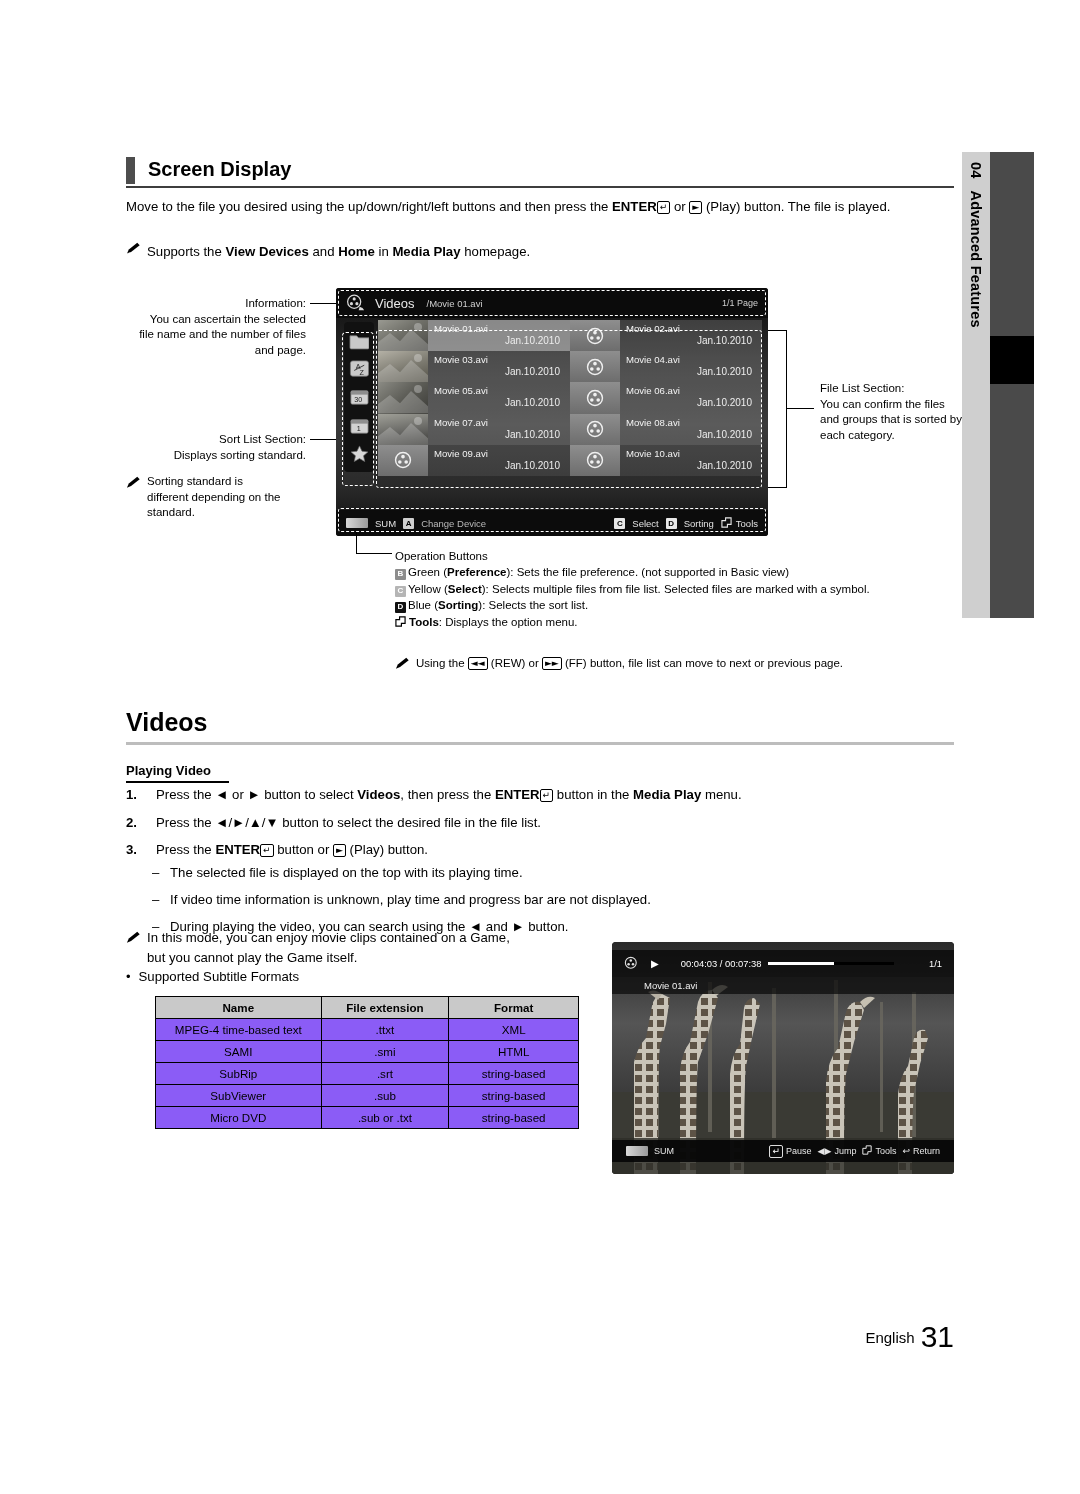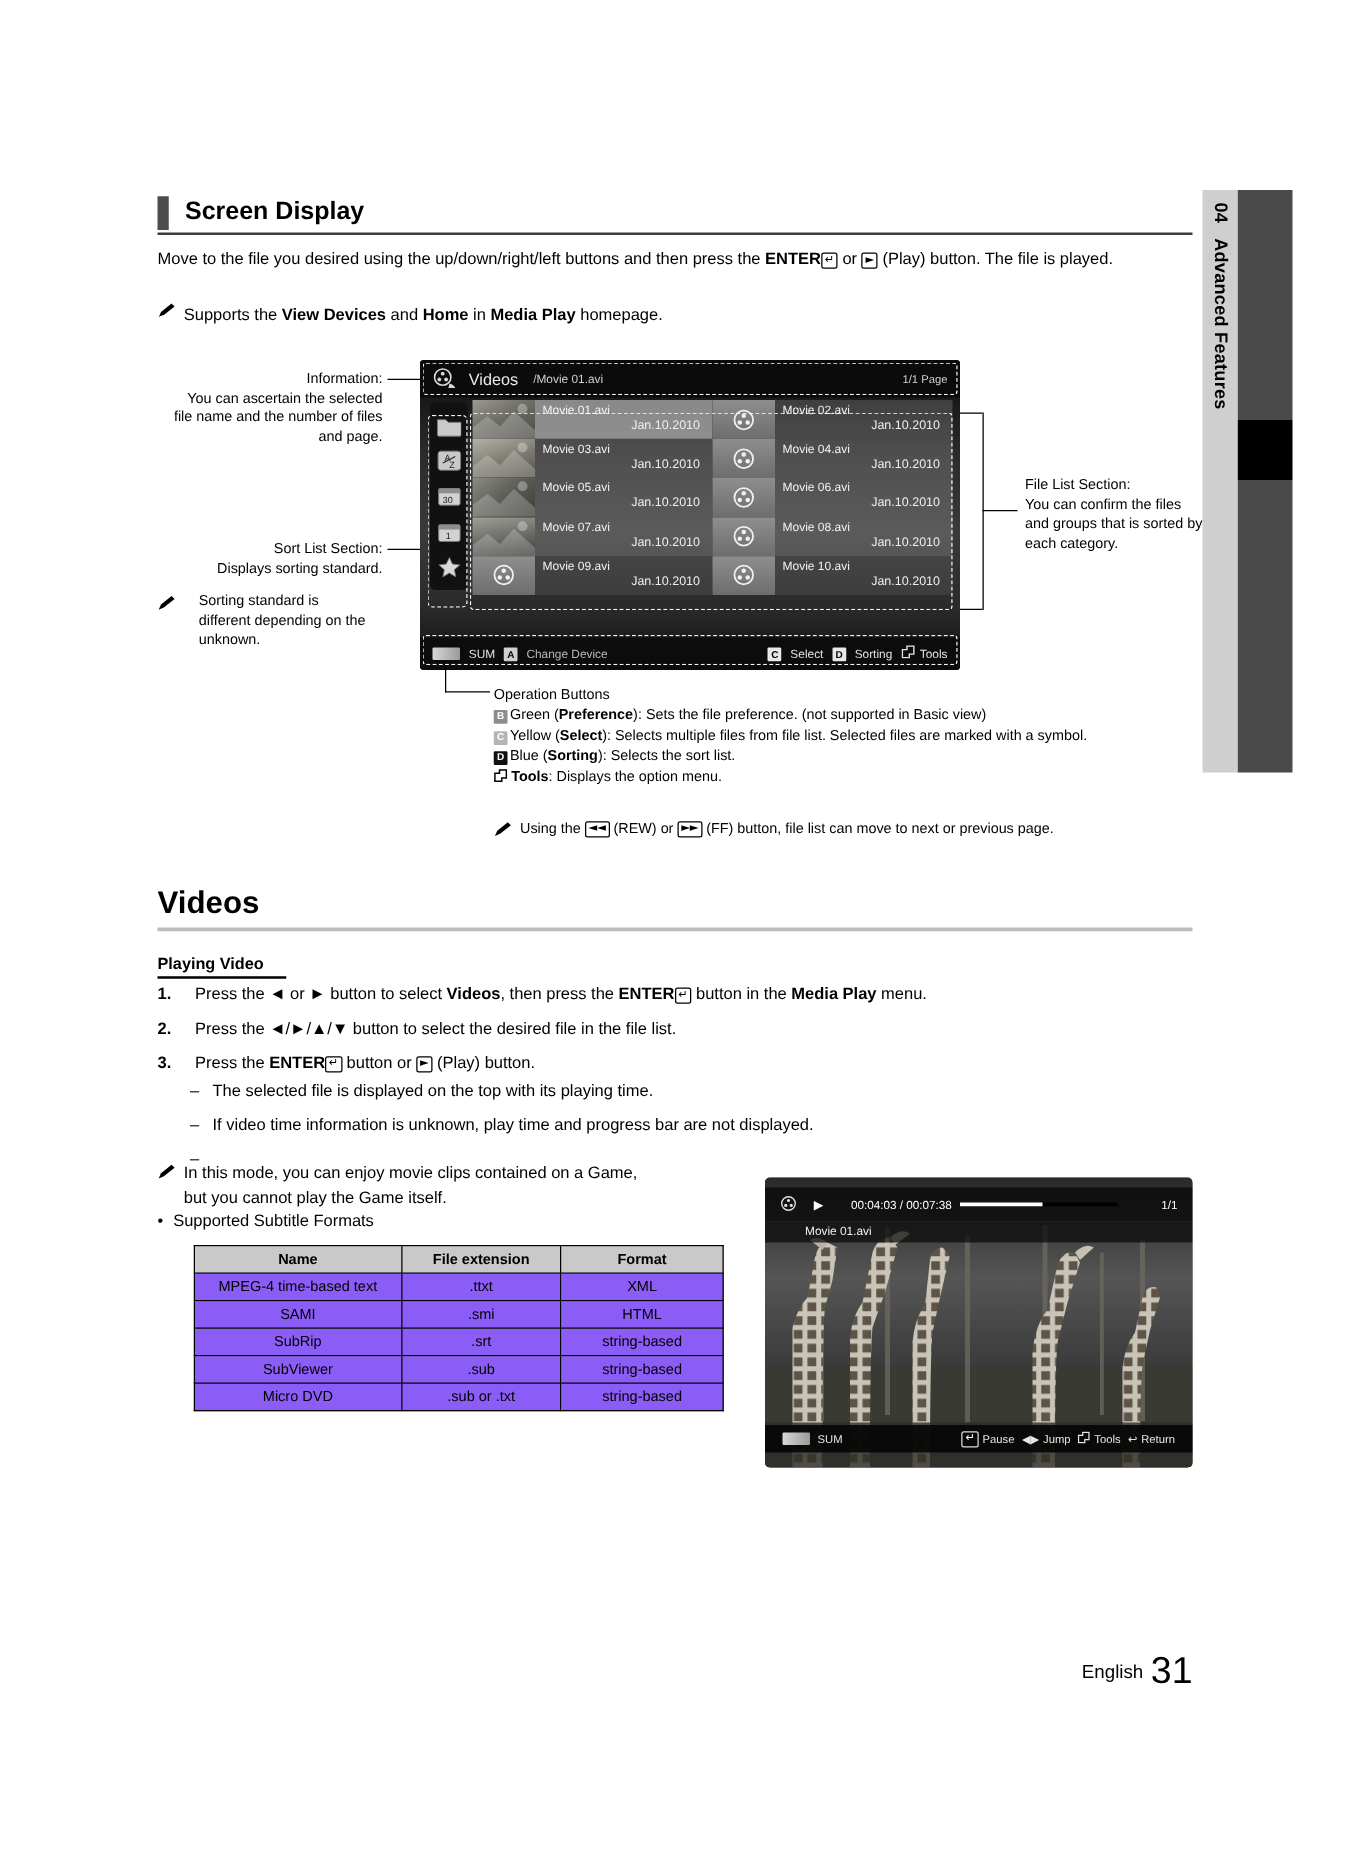--- a/index.html
+++ b/index.html
@@ -242,30 +242,30 @@
     <div>and page.</div>
   </div>
   <div class="lead" style="left:310px; top:303px; width:26px; height:1.4px;"></div>
 
   <div class="callout right-al" style="left:126px; top:432px; width:180px;">
     <div>Sort List Section:</div>
     <div>Displays sorting standard.</div>
   </div>
   <div class="lead" style="left:310px; top:439px; width:26px; height:1.4px;"></div>
 
-  <div class="callout" style="left:126px; top:474px; width:200px; display:flex; gap:18px;">
+  <div class="callout" style="left:126px; top:474px; width:200px; display:flex; gap:6px;">
     <span class="pen" style="margin-top:2px;">
       <svg viewBox="0 0 16 14">
           <path d="M1 12.5 L3 8 L12 0.8 L14.6 3.4 L5.4 10.6 Z" fill="#000"></path>
         </svg>
     </span>
     <span>
       <span>Sorting standard is</span><br>
       <span>different depending on the</span><br>
-      <span>unknown.</span>
+      <span>standard.</span>
     </span>
   </div>
 
   <div class="callout" style="left:820px; top:381px; width:180px;">
     <div>File List Section:</div>
     <div>You can confirm the files</div>
     <div>and groups that is sorted by</div>
     <div>each category.</div>
   </div>
 
@@ -555,20 +555,21 @@
     <div class="dash-row">
         <span class="d">–</span>
         <span>The selected file is displayed on the top with its playing time.</span>
       </div>
     <div class="dash-row">
         <span class="d">–</span>
         <span>If video time information is unknown, play time and progress bar are not displayed.</span>
       </div>
     <div class="dash-row">
         <span class="d">–</span>
+        <span>During playing the video, you can search using the ◄ and ► button.</span>
       </div>
   </div>
 
   <div class="gamenote">
     <span class="pen" style="margin-top:3px;">
       <svg viewBox="0 0 16 14">
           <path d="M1 12.5 L3 8 L12 0.8 L14.6 3.4 L5.4 10.6 Z" fill="#000"></path>
         </svg>
     </span>
     <span><span>In this mode, you can enjoy movie clips contained on a Game,</span><br><span>but you cannot play the Game itself.</span></span>

